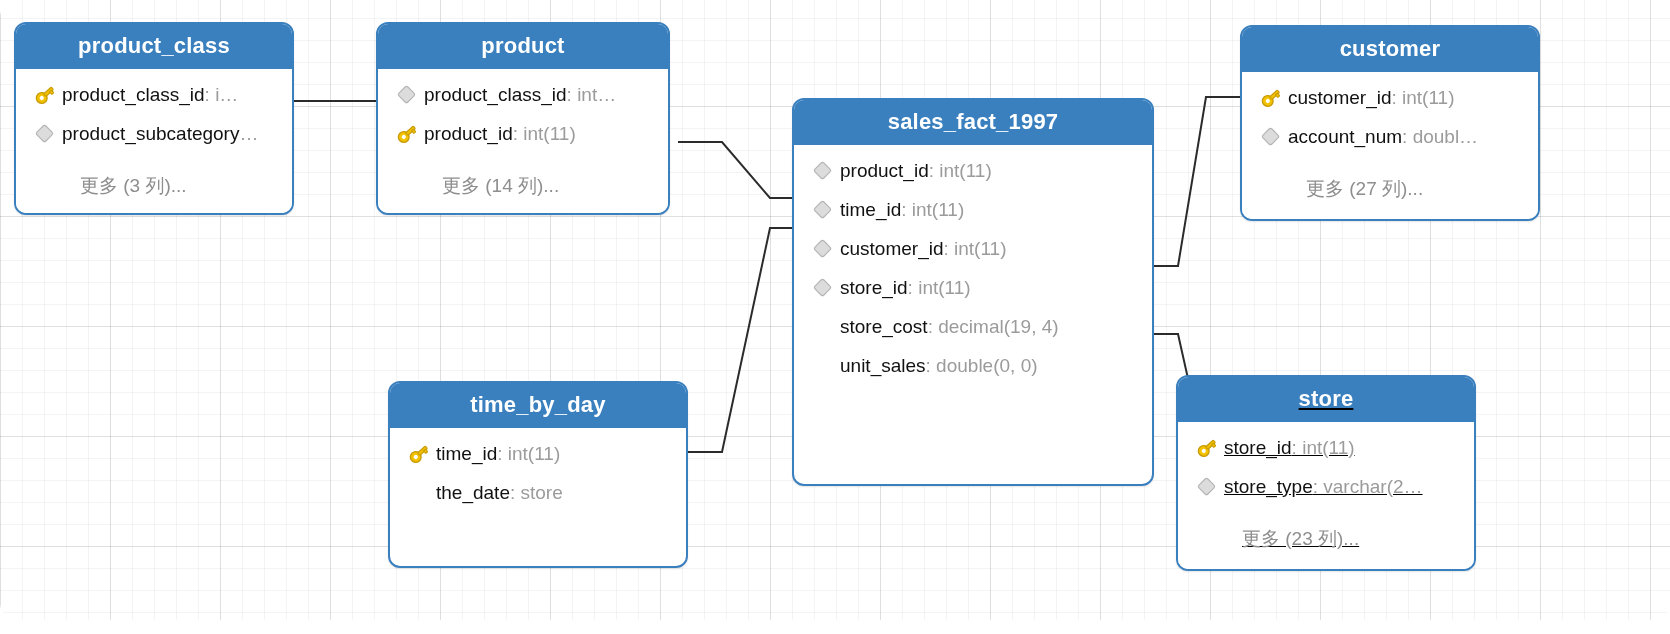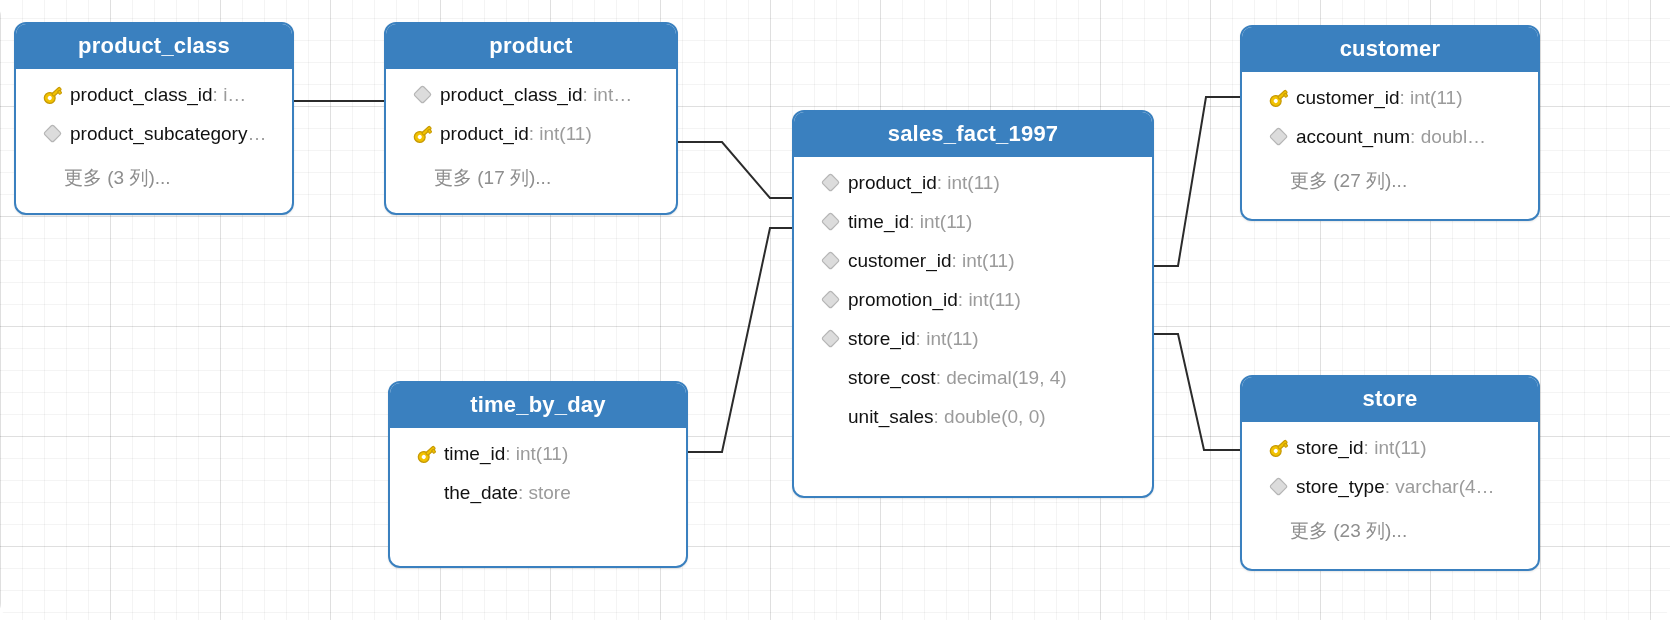--- a/index.html
+++ b/index.html
@@ -59,21 +59,21 @@
     overflow: hidden;
   }
   .entity-body {
     padding: 6px 0 10px 0;
     background: #ffffff;
   }
   .field-row {
     display: flex;
     align-items: center;
     height: 39px;
-    padding: 0 10px 0 24px;
+    padding: 0 10px 0 16px;
     white-space: nowrap;
     overflow: hidden;
   }
   .field-icon {
     width: 26px;
     min-width: 26px;
     height: 26px;
     margin-right: 4px;
     position: relative;
     display: inline-block;
@@ -88,24 +88,25 @@
   }
   .field-text .ftype {
     color: #9b9b9b;
     font-weight: normal;
   }
   .field-text .fname {
     color: #111111;
   }
   .more-row {
     display: flex;
-    align-items: flex-end;
+    align-items: flex-start;
     height: 38px;
-    padding: 0 10px 0 8px;
+    padding: 0 10px 0 24px;
     white-space: nowrap;
+    margin-top: 20px;
   }
   .more-row .more-text {
     margin-left: 40px;
     font-size: 19px;
     color: #8e8e8e;
   }
   
   .icon-key svg, .icon-fk svg { display: block; }
 </style>
 </head>
@@ -141,21 +142,21 @@
               <rect x="6.2" y="6.2" width="12.6" height="12.6" rx="2" transform="rotate(45 12.5 12.5)" fill="#dcdcdc" stroke="#b6b6b6" stroke-width="1.2"></rect>
             </svg>
           </span>
           <span class="field-text"><span class="fname">product_subcategory</span><span class="ftype">…</span></span>
         </div>
         <div class="more-row">
           <span class="more-text">更多 (3 列)...</span>
         </div>
       </div>
     </div>
-    <div class="entity" style="left: 384px; top: 22px; width: 294px; height: 193px;">
+    <div class="entity" style="left: 376px; top: 22px; width: 294px; height: 193px;">
       <div class="entity-header">product</div>
       <div class="entity-body">
         <div class="field-row">
           <span class="field-icon icon-fk">
             <svg width="26" height="26" viewBox="0 0 26 26">
               <rect x="6.2" y="6.2" width="12.6" height="12.6" rx="2" transform="rotate(45 12.5 12.5)" fill="#dcdcdc" stroke="#b6b6b6" stroke-width="1.2"></rect>
             </svg>
           </span>
           <span class="field-text"><span class="fname">product_class_id</span><span class="ftype">: int…</span></span>
         </div>
@@ -166,25 +167,25 @@
                 <circle cx="8.6" cy="13" r="5.4" fill="#f2c200" stroke="#c79a06" stroke-width="1.3"></circle>
                 <circle cx="8.6" cy="13" r="2.1" fill="#ffffff"></circle>
                 <rect x="12.6" y="11.3" width="10.4" height="3.3" rx="1.1" fill="#f2c200" stroke="#c79a06" stroke-width="1.1"></rect>
                 <rect x="18.4" y="13.6" width="2.7" height="3.6" rx="0.9" fill="#f2c200" stroke="#c79a06" stroke-width="1.1"></rect>
               </g>
             </svg>
           </span>
           <span class="field-text"><span class="fname">product_id</span><span class="ftype">: int(11)</span></span>
         </div>
         <div class="more-row">
-          <span class="more-text">更多 (17 列)...</span>
-        </div>
-      </div>
-    </div>
-    <div class="entity" style="left: 792px; top: 110px; width: 362px; height: 388px;">
+          <span class="more-text">更多 (14 列)...</span>
+        </div>
+      </div>
+    </div>
+    <div class="entity" style="left: 792px; top: 98px; width: 362px; height: 388px;">
       <div class="entity-header">sales_fact_1997</div>
       <div class="entity-body">
         <div class="field-row">
           <span class="field-icon icon-fk">
             <svg width="26" height="26" viewBox="0 0 26 26">
               <rect x="6.2" y="6.2" width="12.6" height="12.6" rx="2" transform="rotate(45 12.5 12.5)" fill="#dcdcdc" stroke="#b6b6b6" stroke-width="1.2"></rect>
             </svg>
           </span>
           <span class="field-text"><span class="fname">product_id</span><span class="ftype">: int(11)</span></span>
         </div>
@@ -196,28 +197,20 @@
           </span>
           <span class="field-text"><span class="fname">time_id</span><span class="ftype">: int(11)</span></span>
         </div>
         <div class="field-row">
           <span class="field-icon icon-fk">
             <svg width="26" height="26" viewBox="0 0 26 26">
               <rect x="6.2" y="6.2" width="12.6" height="12.6" rx="2" transform="rotate(45 12.5 12.5)" fill="#dcdcdc" stroke="#b6b6b6" stroke-width="1.2"></rect>
             </svg>
           </span>
           <span class="field-text"><span class="fname">customer_id</span><span class="ftype">: int(11)</span></span>
-        </div>
-        <div class="field-row">
-          <span class="field-icon icon-fk">
-            <svg width="26" height="26" viewBox="0 0 26 26">
-              <rect x="6.2" y="6.2" width="12.6" height="12.6" rx="2" transform="rotate(45 12.5 12.5)" fill="#dcdcdc" stroke="#b6b6b6" stroke-width="1.2"></rect>
-            </svg>
-          </span>
-          <span class="field-text"><span class="fname">promotion_id</span><span class="ftype">: int(11)</span></span>
         </div>
         <div class="field-row">
           <span class="field-icon icon-fk">
             <svg width="26" height="26" viewBox="0 0 26 26">
               <rect x="6.2" y="6.2" width="12.6" height="12.6" rx="2" transform="rotate(45 12.5 12.5)" fill="#dcdcdc" stroke="#b6b6b6" stroke-width="1.2"></rect>
             </svg>
           </span>
           <span class="field-text"><span class="fname">store_id</span><span class="ftype">: int(11)</span></span>
         </div>
         <div class="field-row">
@@ -274,21 +267,21 @@
               <rect x="6.2" y="6.2" width="12.6" height="12.6" rx="2" transform="rotate(45 12.5 12.5)" fill="#dcdcdc" stroke="#b6b6b6" stroke-width="1.2"></rect>
             </svg>
           </span>
           <span class="field-text"><span class="fname">account_num</span><span class="ftype">: doubl…</span></span>
         </div>
         <div class="more-row">
           <span class="more-text">更多 (27 列)...</span>
         </div>
       </div>
     </div>
-    <div class="entity" style="left: 1240px; top: 375px; width: 300px; height: 196px;">
+    <div class="entity" style="left: 1176px; top: 375px; width: 300px; height: 196px; text-decoration: underline;">
       <div class="entity-header">store</div>
       <div class="entity-body">
         <div class="field-row">
           <span class="field-icon icon-key">
             <svg width="26" height="26" viewBox="0 0 26 26">
               <g transform="rotate(-42 13 13)">
                 <circle cx="8.6" cy="13" r="5.4" fill="#f2c200" stroke="#c79a06" stroke-width="1.3"></circle>
                 <circle cx="8.6" cy="13" r="2.1" fill="#ffffff"></circle>
                 <rect x="12.6" y="11.3" width="10.4" height="3.3" rx="1.1" fill="#f2c200" stroke="#c79a06" stroke-width="1.1"></rect>
                 <rect x="18.4" y="13.6" width="2.7" height="3.6" rx="0.9" fill="#f2c200" stroke="#c79a06" stroke-width="1.1"></rect>
@@ -296,20 +289,20 @@
             </svg>
           </span>
           <span class="field-text"><span class="fname">store_id</span><span class="ftype">: int(11)</span></span>
         </div>
         <div class="field-row">
           <span class="field-icon icon-fk">
             <svg width="26" height="26" viewBox="0 0 26 26">
               <rect x="6.2" y="6.2" width="12.6" height="12.6" rx="2" transform="rotate(45 12.5 12.5)" fill="#dcdcdc" stroke="#b6b6b6" stroke-width="1.2"></rect>
             </svg>
           </span>
-          <span class="field-text"><span class="fname">store_type</span><span class="ftype">: varchar(4…</span></span>
+          <span class="field-text"><span class="fname">store_type</span><span class="ftype">: varchar(2…</span></span>
         </div>
         <div class="more-row">
           <span class="more-text">更多 (23 列)...</span>
         </div>
       </div>
     </div>
   </div>
 
 </body></html>

